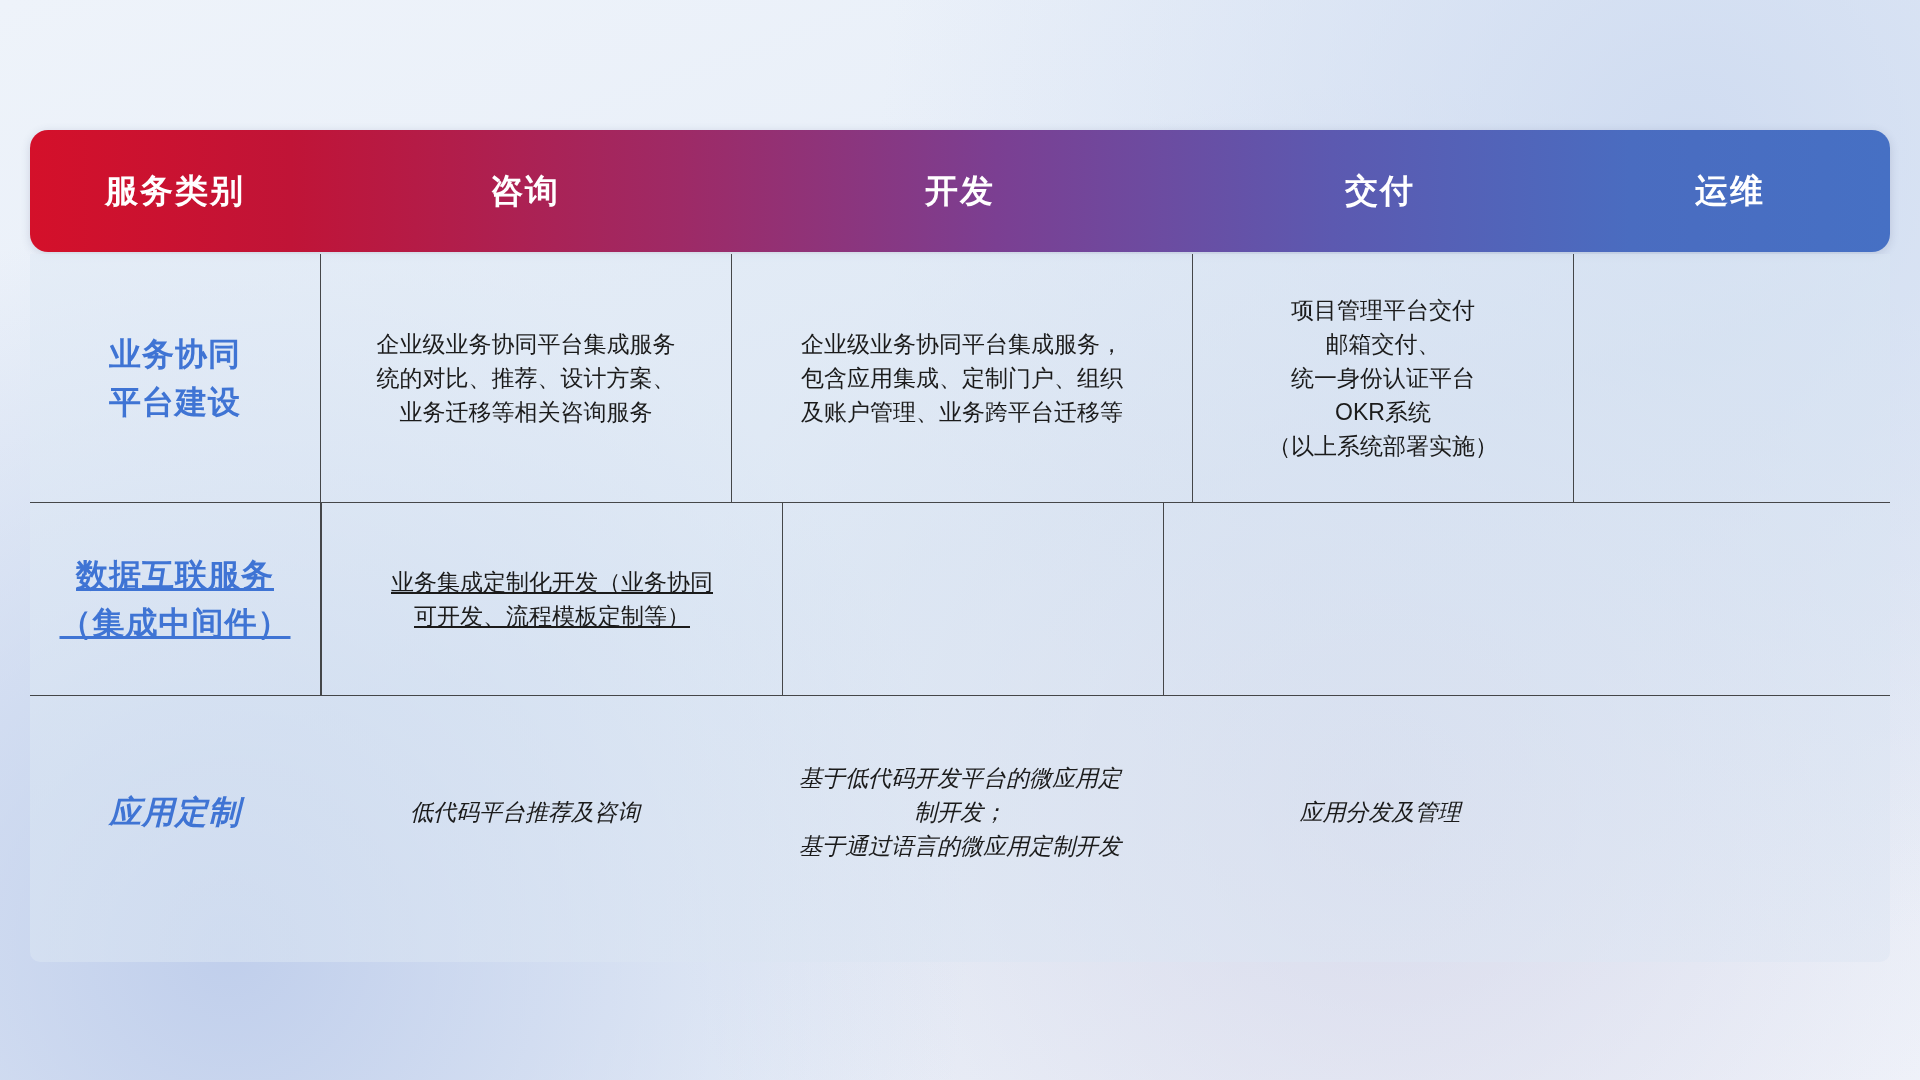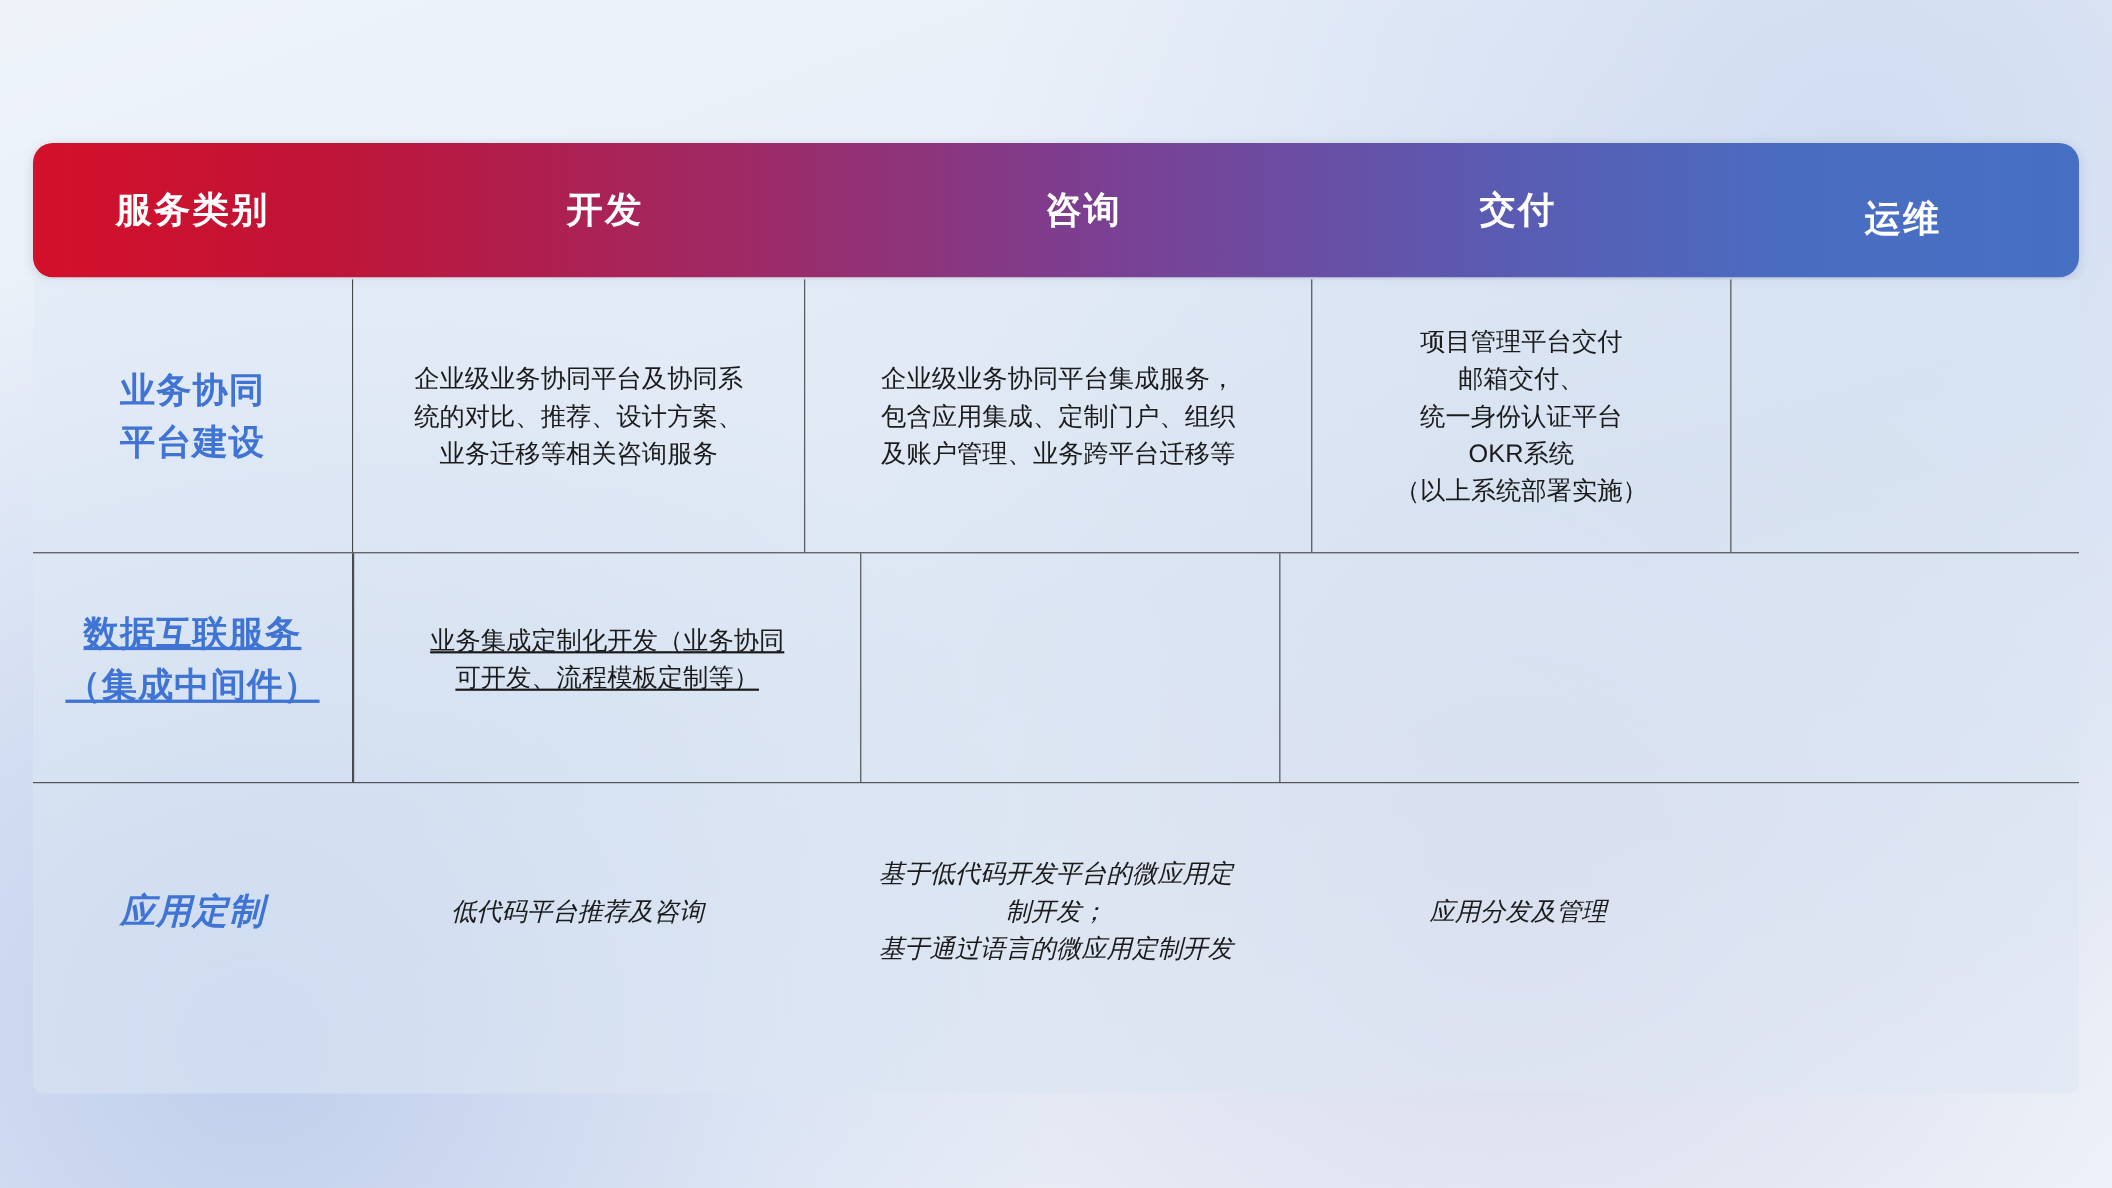--- a/index.html
+++ b/index.html
@@ -44,21 +44,21 @@
     letter-spacing: 2px;
   }
   .row {
     display: flex;
     align-items: stretch;
   }
   .col-0 { width: 290px; flex: 0 0 290px; }
   .col-1 { width: 410px; flex: 0 0 410px; }
   .col-2 { width: 460px; flex: 0 0 460px; }
   .col-3 { width: 380px; flex: 0 0 380px; }
-  .col-4 { width: 320px; flex: 0 0 320px; margin-top: 16px; }
+  .col-4 { width: 320px; flex: 0 0 320px; }
 
   .body-cell {
     display: flex;
     align-items: center;
     justify-content: center;
     text-align: center;
     padding: 14px 18px;
     box-sizing: border-box;
     font-size: 23px;
     line-height: 1.48;
@@ -101,35 +101,35 @@
   .hdr-gap { height: 2px; }
 </style>
 </head>
 <body>
 
 <div class="stage">
   <div class="table-wrap">
 
     <div class="header-bar">
       <div class="header-cell col-0">服务类别</div>
+      <div class="header-cell col-1">咨询</div>
       <div class="header-cell col-2">开发</div>
-      <div class="header-cell col-1">咨询</div>
       <div class="header-cell col-3">交付</div>
       <div class="header-cell col-4">运维</div>
     </div>
 
     <div class="hdr-gap"></div>
 
     <div class="table-body">
 
       <div class="row row-1">
         <div class="body-cell cat-cell col-0">业务协同
 平台建设</div>
         <div class="vline"></div>
-        <div class="body-cell col-1">企业级业务协同平台及协同系
+        <div class="body-cell col-1">企业级业务协同平台集成服务
 统的对比、推荐、设计方案、
 业务迁移等相关咨询服务</div>
         <div class="vline"></div>
         <div class="body-cell col-2">企业级业务协同平台集成服务，
 包含应用集成、定制门户、组织
 及账户管理、业务跨平台迁移等</div>
         <div class="vline"></div>
         <div class="body-cell col-3">项目管理平台交付
 邮箱交付、
 统一身份认证平台

